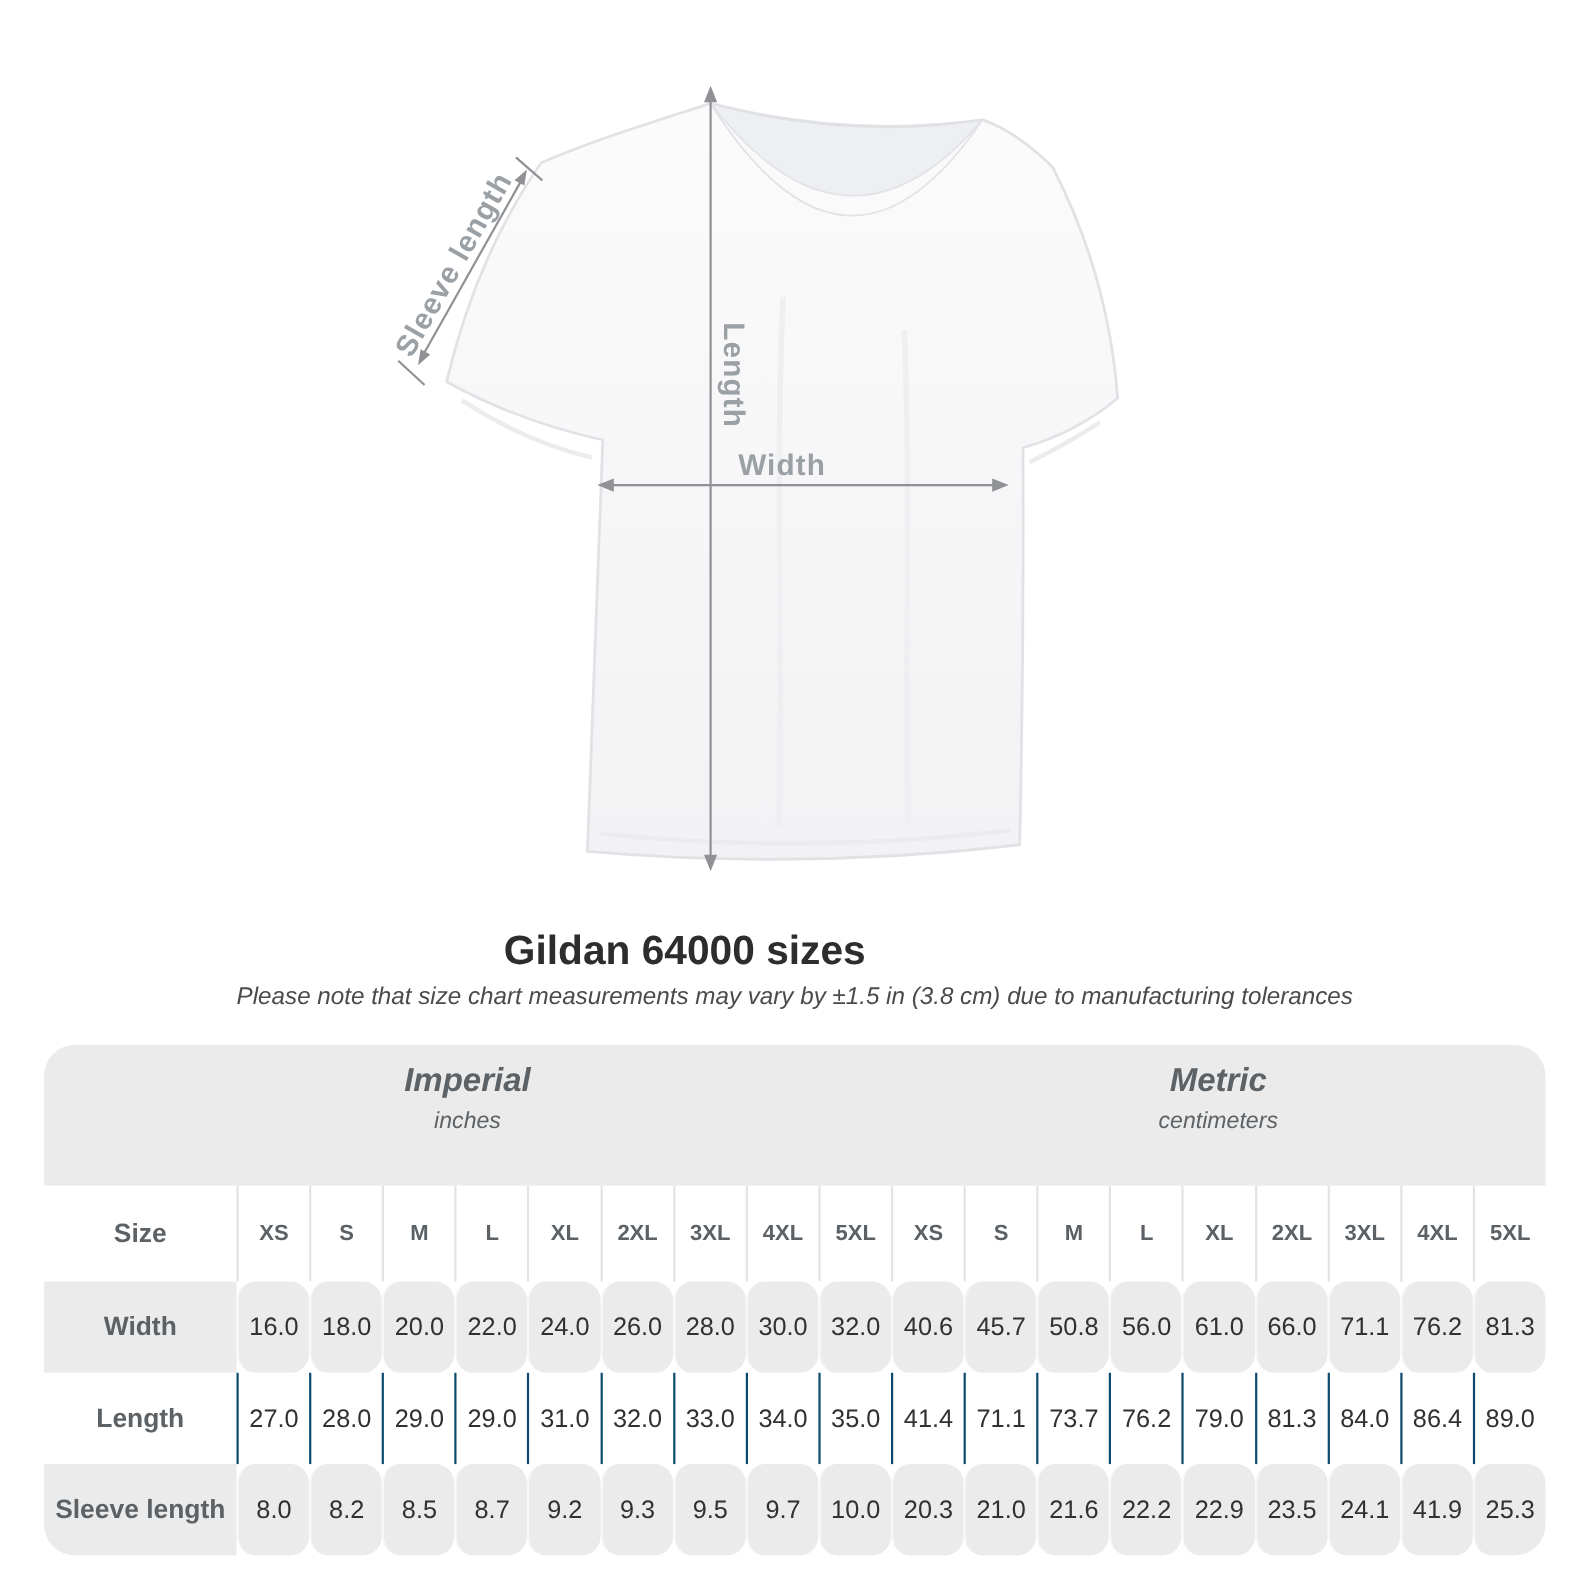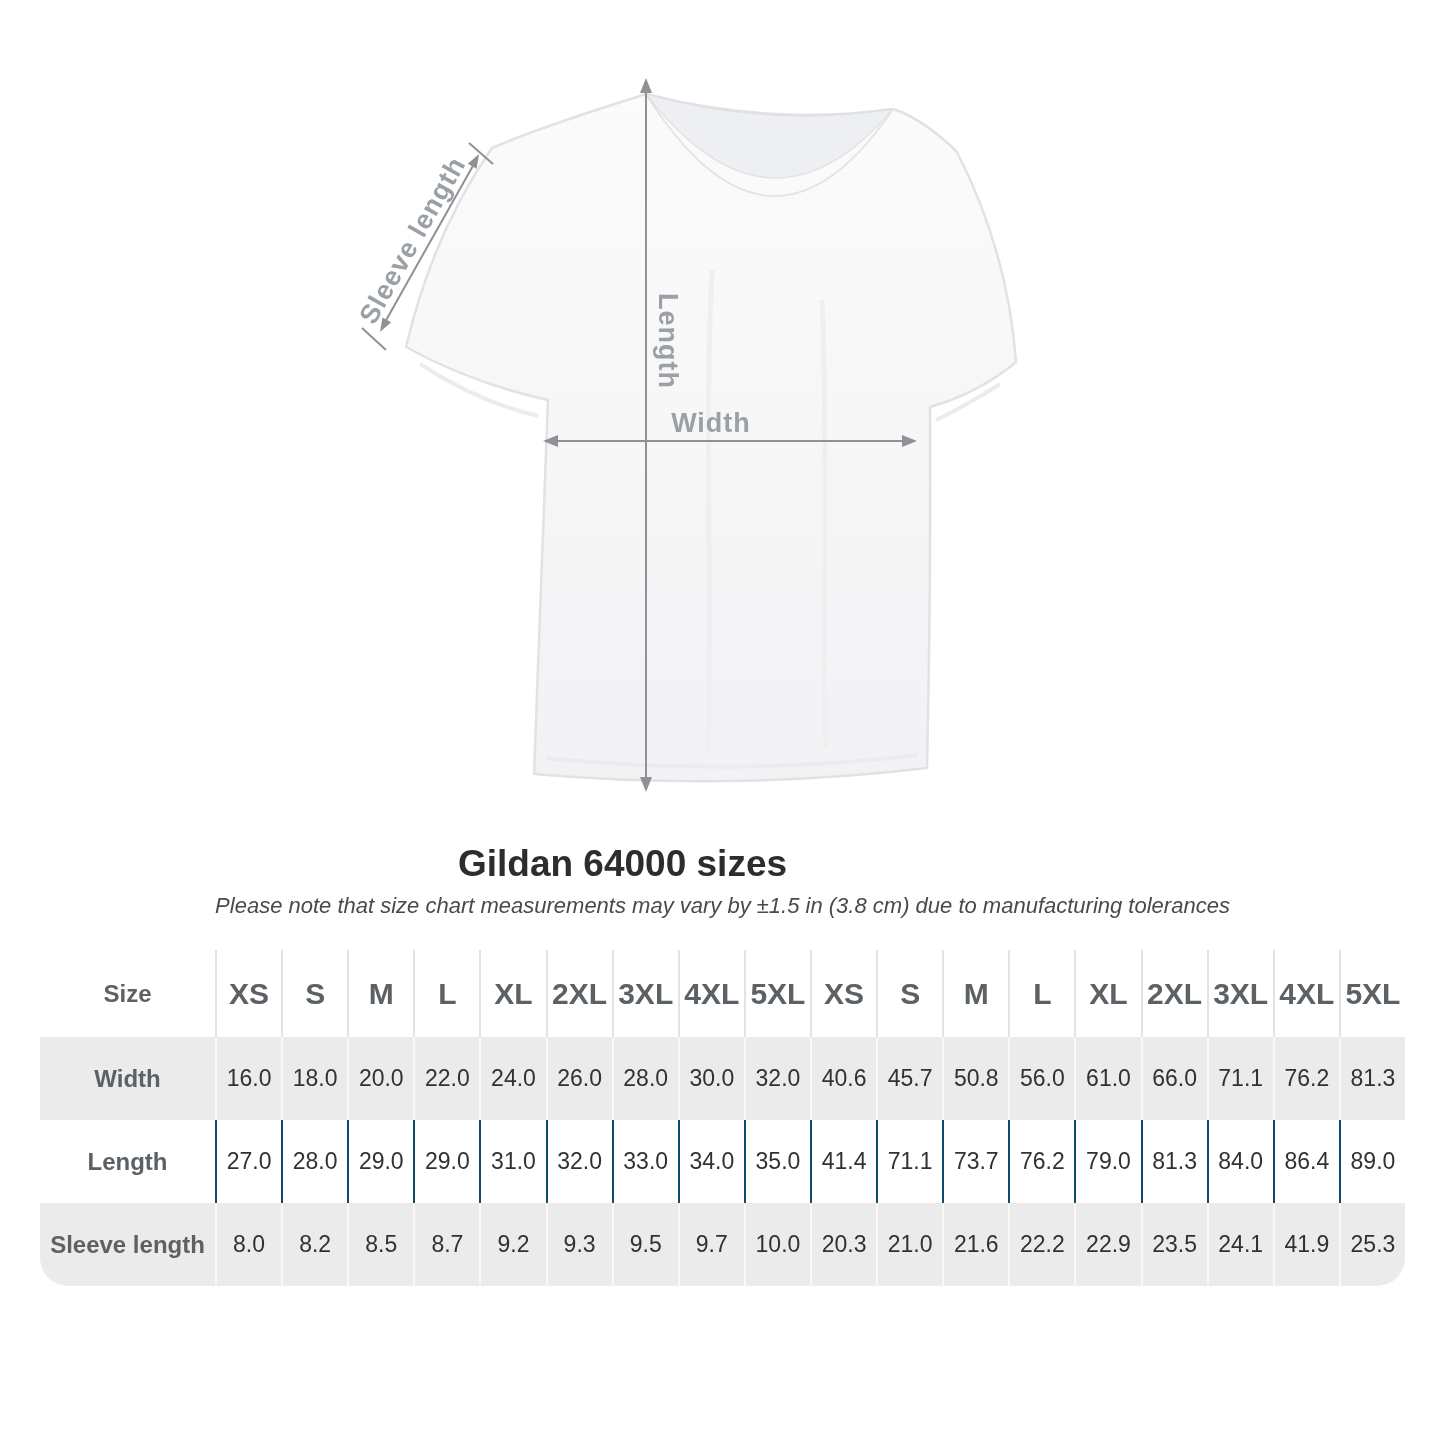--- a/index.html
+++ b/index.html
@@ -27,28 +27,28 @@
   .size-table th,.size-table td{
     padding:0;margin:0;text-align:center;vertical-align:middle;font-weight:400;
   }
   tr.band td{
     height:113px;background:#ebebeb;vertical-align:top;padding-top:15px;
   }
   tr.band td:first-child{border-top-left-radius:28px;}
   tr.band td:last-child{border-top-right-radius:28px;}
   .band-name{font-size:30px;font-weight:700;font-style:italic;color:#5d6266;line-height:36px;}
   .band-unit{font-size:21px;font-style:italic;color:#5d6266;line-height:28px;margin-top:4px;}
-  tr.sizes th{height:87px;background:#ffffff;font-size:30px;font-weight:700;color:#5c6165;}
+  tr.sizes th{height:87px;background:#ffffff;font-size:20px;font-weight:700;color:#5c6165;}
   tr.data td{height:83px;font-size:23px;color:#2f3133;}
   td.lbl,th.lbl{font-size:24px !important;font-weight:700 !important;color:#5c6165 !important;}
   tr.white td{background:#ffffff;}
   tr.gray td{background:#ebebeb;}
   tr.sizes th + th{border-left:2px solid #e3e3e3;}
   tr.white td + td{border-left:2px solid #0c4a6e;}
-  tr.gray td + td{border-left:2px solid #f8f8f9;}
+  tr.gray td + td{border-left:2px solid #f8f8f9;border-radius:17px;}
   tr.last td:first-child{border-bottom-left-radius:28px;}
   tr.last td:last-child{border-bottom-right-radius:28px;margin-top:36px;}
 </style>
 </head>
 <body>
 
 <svg class="figure" width="1445" height="830" viewBox="0 0 1445 830">
   <defs>
     <linearGradient id="sg" x1="0" y1="0" x2="0" y2="1">
       <stop offset="0" stop-color="#fbfbfc"></stop>
@@ -114,20 +114,30 @@
       <col>
       <col>
       <col>
       <col>
       <col>
       <col>
       <col>
   </colgroup>
 
   <tbody>
+      <tr class="band">
+    <td colspan="10">
+      <div class="band-name">Imperial</div>
+      <div class="band-unit">inches</div>
+    </td>
+    <td colspan="9">
+      <div class="band-name">Metric</div>
+      <div class="band-unit">centimeters</div>
+    </td>
+  </tr>
 
   <tr class="sizes">
     <th class="lbl">Size</th>
     <th>XS</th>
     <th>S</th>
     <th>M</th>
     <th>L</th>
     <th>XL</th>
     <th>2XL</th>
     <th>3XL</th>

